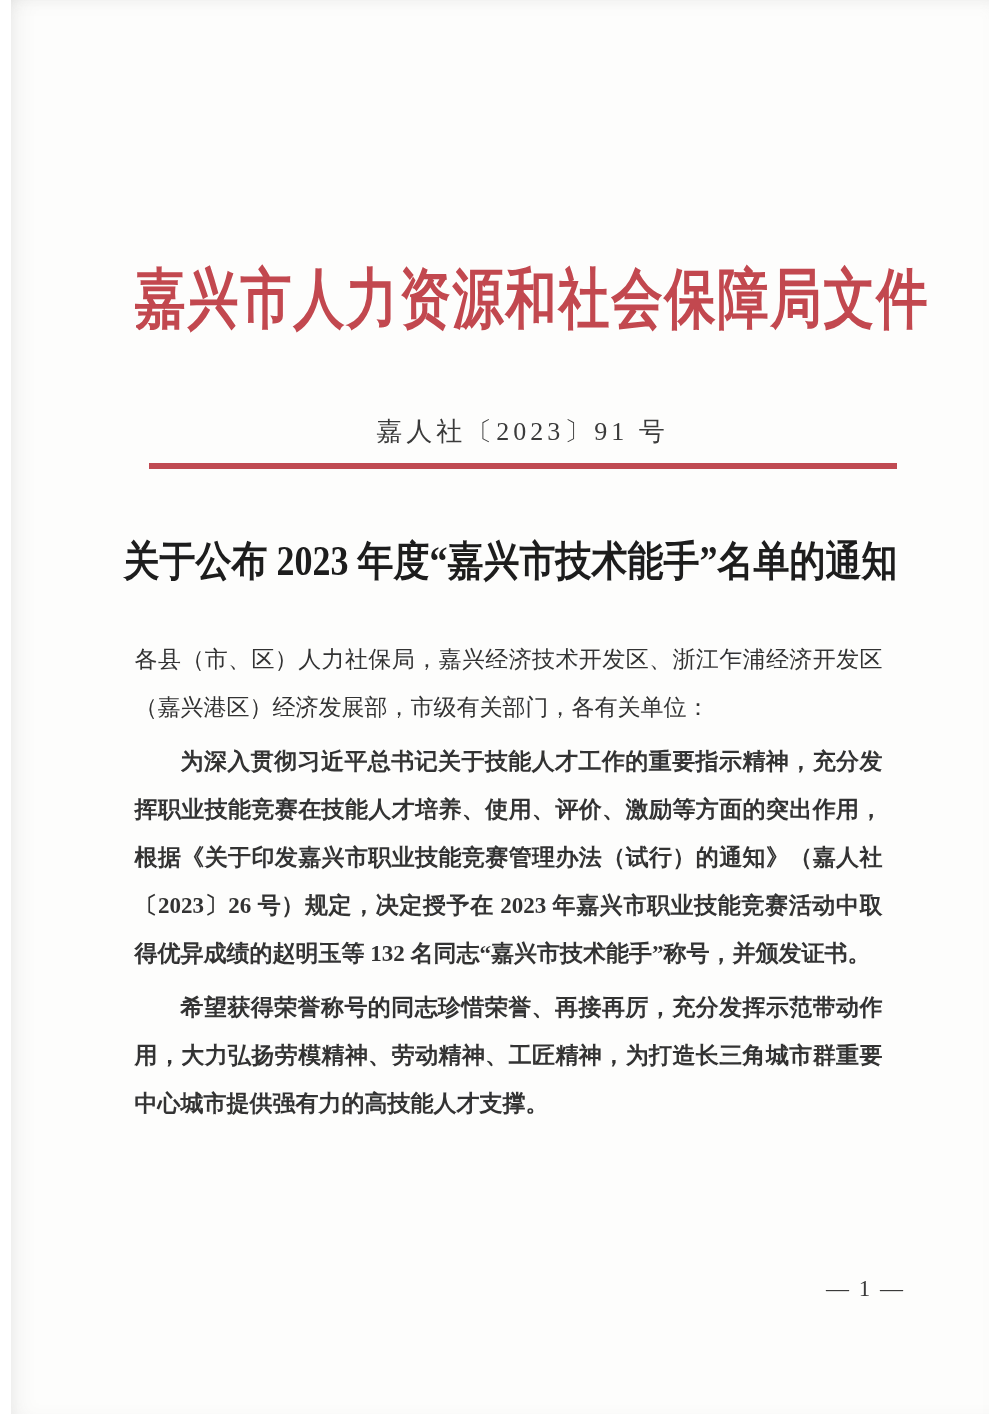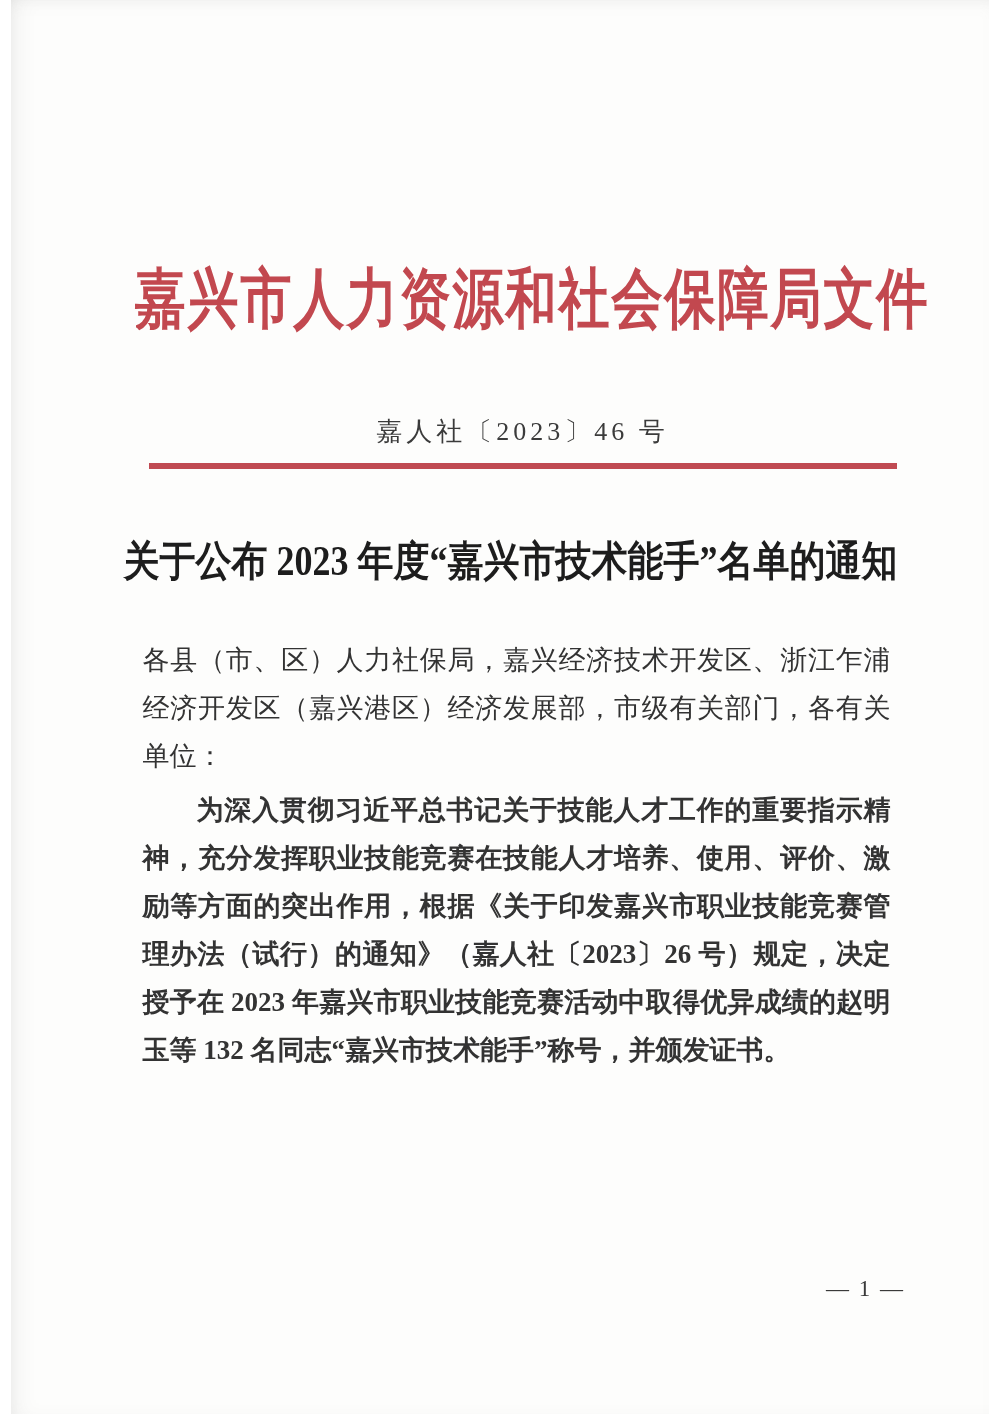--- a/index.html
+++ b/index.html
@@ -60,23 +60,23 @@
       font-size: 36px;
       font-weight: bold;
       white-space: nowrap;
       color: #1d1d1d;
       transform: scaleY(1.15);
       transform-origin: 50% 0;
     }
     .body-text {
       position: absolute;
       top: 636px;
-      left: 132px;
+      left: 124px;
       width: 748px;
-      font-size: 27px;
+      font-size: 23px;
       line-height: 48px;
       text-align: justify;
       color: #333333;
     }
     .body-text p {
       margin: 0;
     }
     .body-text p + p {
       margin-top: 6px;
       font-weight: bold;
@@ -95,26 +95,27 @@
       color: #3a3a3a;
     }
   </style>
 </head>
 <body>
 
 <div class="page">
 
   <div class="agency-title">嘉兴市人力资源和社会保障局文件</div>
 
-  <div class="doc-number">嘉人社〔2023〕46 号</div>
+  <div class="doc-number">嘉人社〔2023〕91 号</div>
 
   <div class="red-rule"></div>
 
   <div class="doc-title">关于公布 2023 年度“嘉兴市技术能手”名单的通知</div>
 
   <div class="body-text">
     <p>各县（市、区）人力社保局，嘉兴经济技术开发区、浙江乍浦经济开发区（嘉兴港区）经济发展部，市级有关部门，各有关单位：</p>
     <p class="indent">为深入贯彻习近平总书记关于技能人才工作的重要指示精神，充分发挥职业技能竞赛在技能人才培养、使用、评价、激励等方面的突出作用，根据《关于印发嘉兴市职业技能竞赛管理办法（试行）的通知》（嘉人社〔2023〕26 号）规定，决定授予在 2023 年嘉兴市职业技能竞赛活动中取得优异成绩的赵明玉等 132 名同志“嘉兴市技术能手”称号，并颁发证书。</p>
+    <p class="indent">希望获得荣誉称号的同志珍惜荣誉、再接再厉，充分发挥示范带动作用，大力弘扬劳模精神、劳动精神、工匠精神，为打造长三角城市群重要中心城市提供强有力的高技能人才支撑。</p>
   </div>
 
   <div class="page-number">— 1 —</div>
 
 </div>
 
 </body></html>

